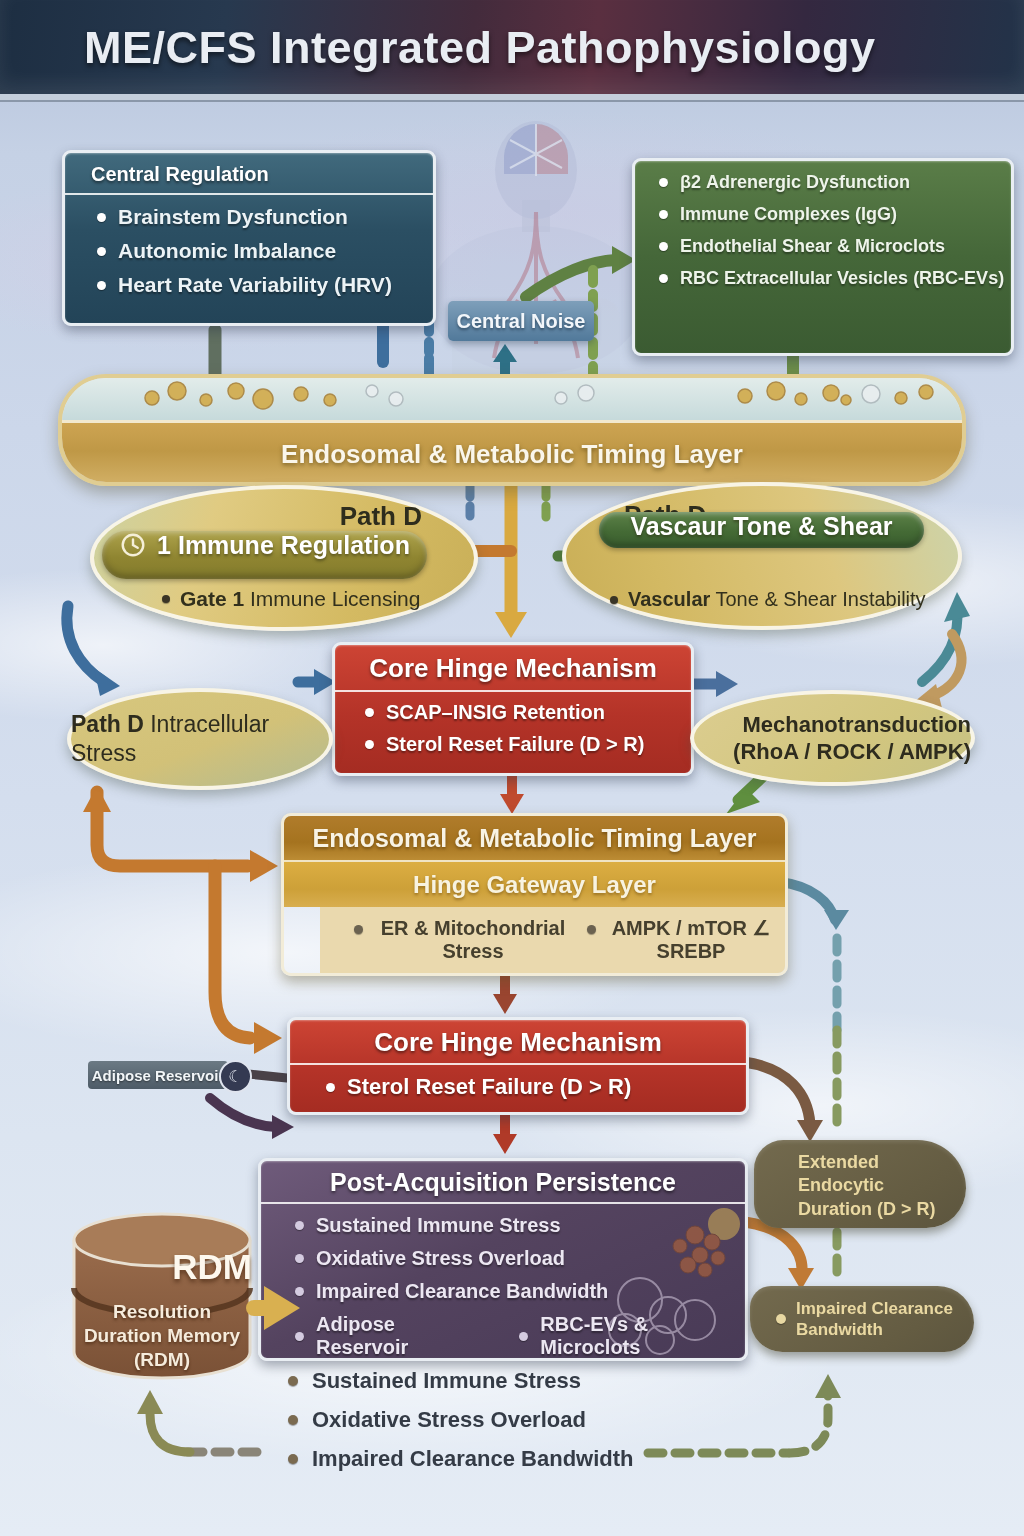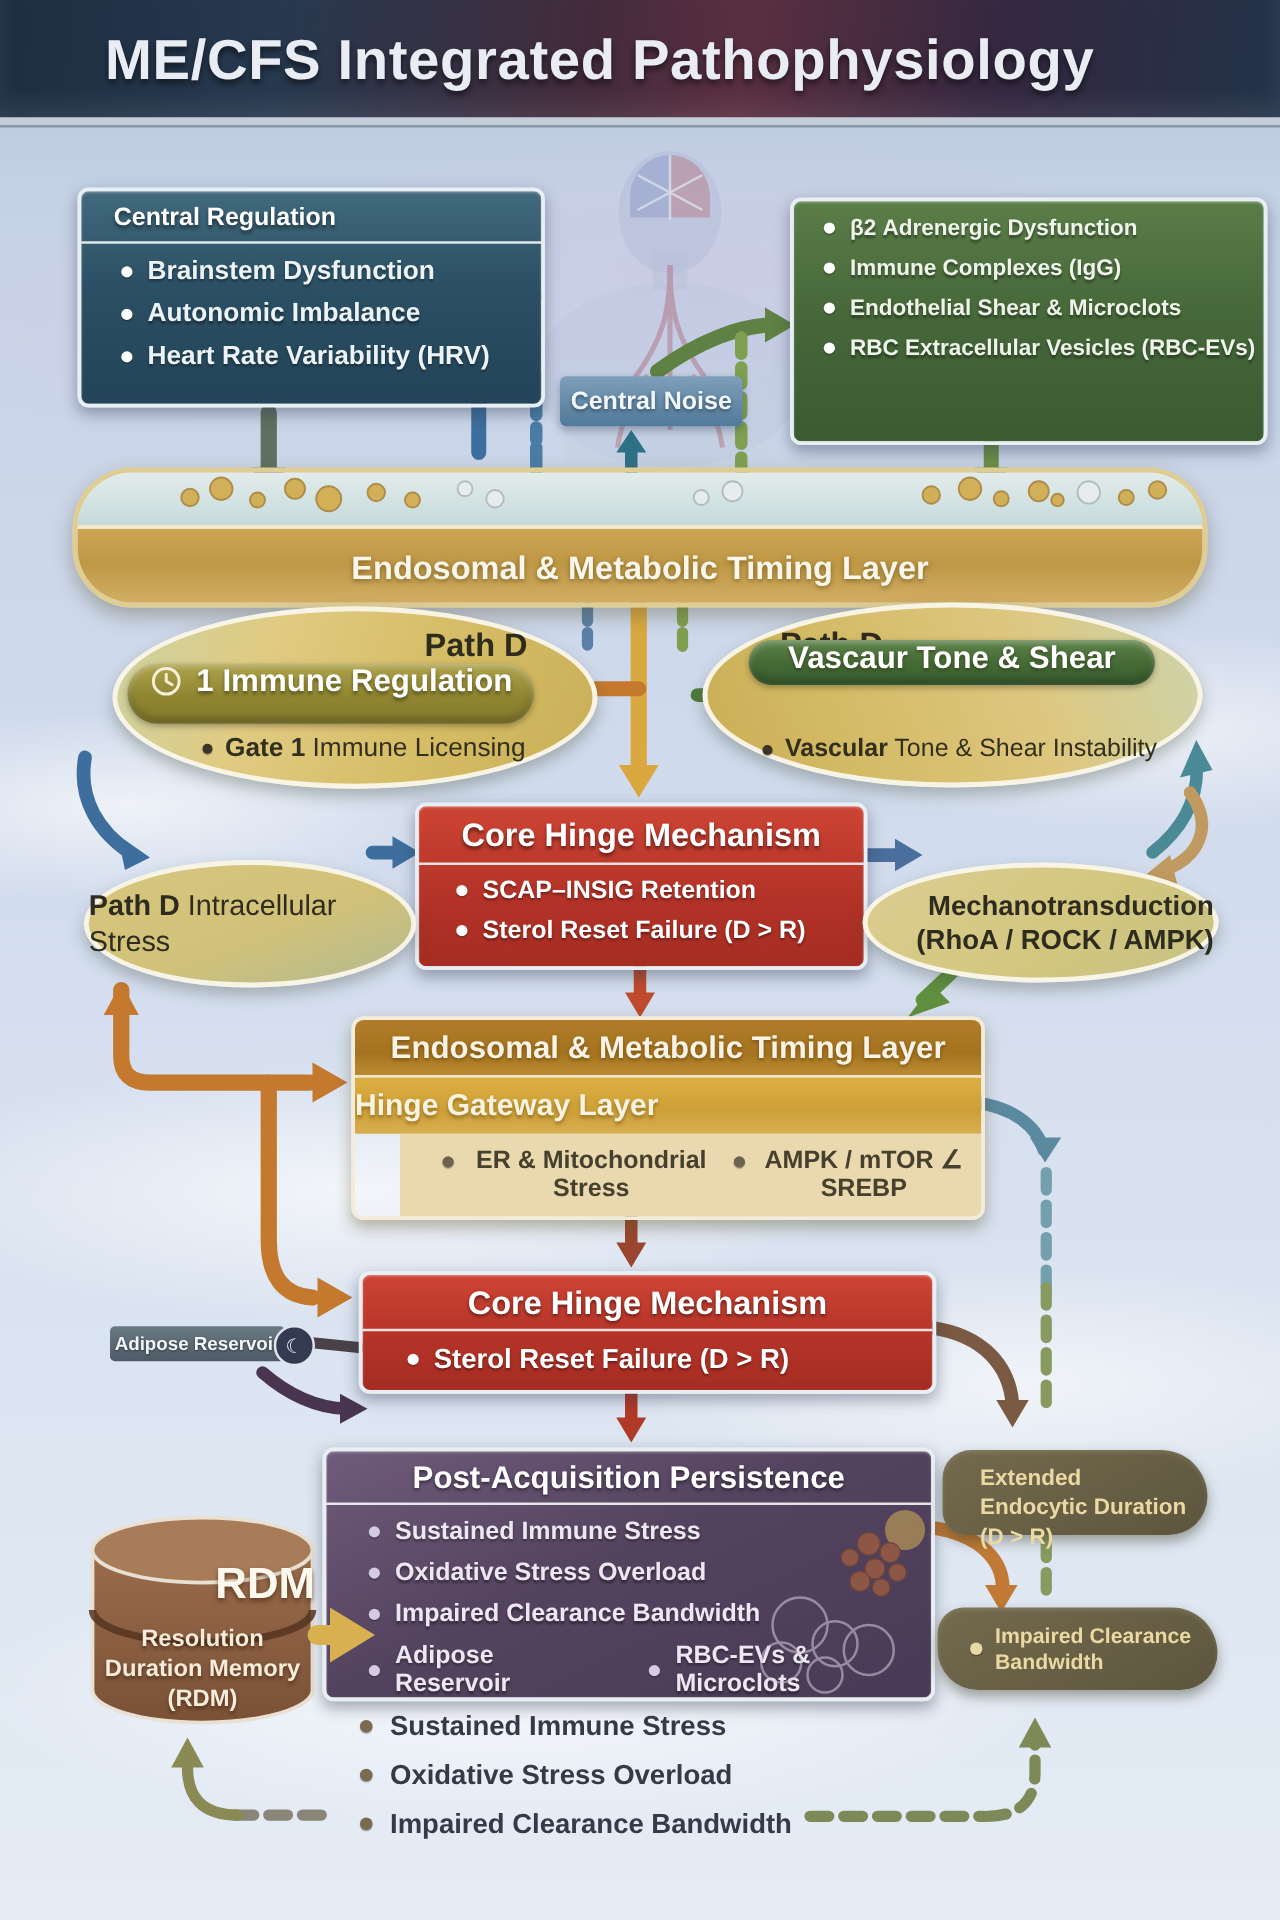--- a/index.html
+++ b/index.html
@@ -109,21 +109,21 @@
     background:linear-gradient(140deg,#dccd90 0%,#d2c67f 60%,#c5c183 100%);}
   #stress-oval b{font-weight:bold;} #stress-oval span{font-weight:normal;}
 
   
   #gateway{position:absolute;z-index:10;left:281px;top:813px;width:501px;height:157px;
     border:3px solid #f2ecd8;border-radius:10px;overflow:hidden;
     box-shadow:0 6px 13px rgba(90,80,40,.4);}
   #gateway .g1{height:44px;background:linear-gradient(180deg,#b07c2b,#a5731f 60%,#bc8c34);
     display:flex;align-items:center;justify-content:center;}
   #gateway .g2{height:45px;background:linear-gradient(180deg,#dcae42,#cda038 60%,#d8ae50);
-    display:flex;align-items:center;border-top:2px solid #f0e4c4;}
+    display:flex;align-items:center;justify-content:center;border-top:2px solid #f0e4c4;}
   #gateway .g1 span{font-size:25px;font-weight:bold;color:#f8f3e4;text-shadow:0 2px 3px rgba(90,60,10,.6);}
   #gateway .g2 span{font-size:24px;font-weight:bold;color:#f8f3e0;text-shadow:0 2px 3px rgba(110,75,15,.55);}
   #gateway .g-body{height:66px;background:#ead9ae;display:flex;padding:10px 0 0 34px;gap:14px;margin-left:36px;}
   #gateway .gw-col{display:flex;align-items:flex-start;gap:10px;font-size:20px;font-weight:bold;color:#46402e;}
   #gateway .gw-col .dot{background:#6b6250;margin-top:8px;}
   #gateway .gw-col span{display:inline-block;text-align:center;line-height:1.15;}
   #gateway .gw-col.c1 span{width:200px;}
   #gateway .gw-col.c2 span{width:170px;}
 
   
@@ -146,22 +146,22 @@
 
   
   #rdm-acronym{position:absolute;z-index:10;left:72px;top:1247px;width:180px;text-align:right;
     font-size:35px;font-weight:bold;color:#fdf8ee;text-shadow:0 3px 4px rgba(60,30,10,.6);}
   #rdm-label{position:absolute;z-index:10;left:82px;top:1300px;width:160px;text-align:center;
     font-size:19px;font-weight:bold;color:#f6ecdc;line-height:1.26;text-shadow:0 2px 3px rgba(60,30,10,.6);}
 
   
   .blob{position:absolute;z-index:10;background:linear-gradient(150deg,#736a4e,#645c42 70%,#5c553e);
     color:#ead9a2;font-weight:bold;box-shadow:0 5px 10px rgba(60,60,40,.45), inset 0 2px 4px rgba(255,255,255,.12);}
-  #extended-blob{left:754px;top:1140px;width:212px;height:68px;border-radius:34px 56px 46px 28px;
-    padding:11px 10px 0 30px;font-size:18px;line-height:1.3;box-sizing:border-box;margin-top:20px;}
+  #extended-blob{left:754px;top:1140px;width:212px;height:88px;border-radius:34px 56px 46px 28px;
+    padding:11px 10px 0 44px;font-size:18px;line-height:1.3;box-sizing:border-box;}
   #impaired-blob{left:750px;top:1286px;width:224px;height:66px;border-radius:30px 52px 42px 46px;
     display:flex;align-items:center;gap:10px;padding-left:26px;font-size:17px;line-height:1.25;box-sizing:border-box;}
   #impaired-blob .dot{background:#e8d8a2;width:10px;height:10px;}
   #impaired-blob span{max-width:168px;}
 
   
   #feedback-list{position:absolute;z-index:10;left:288px;top:1368px;}
   #feedback-list .bl{margin-bottom:13px;font-size:22px;font-weight:bold;color:#343b46;gap:14px;}
   #feedback-list .dot{width:10px;height:10px;background:#7a6a50;}
   #feedback-list .bl span{text-shadow:none;}

